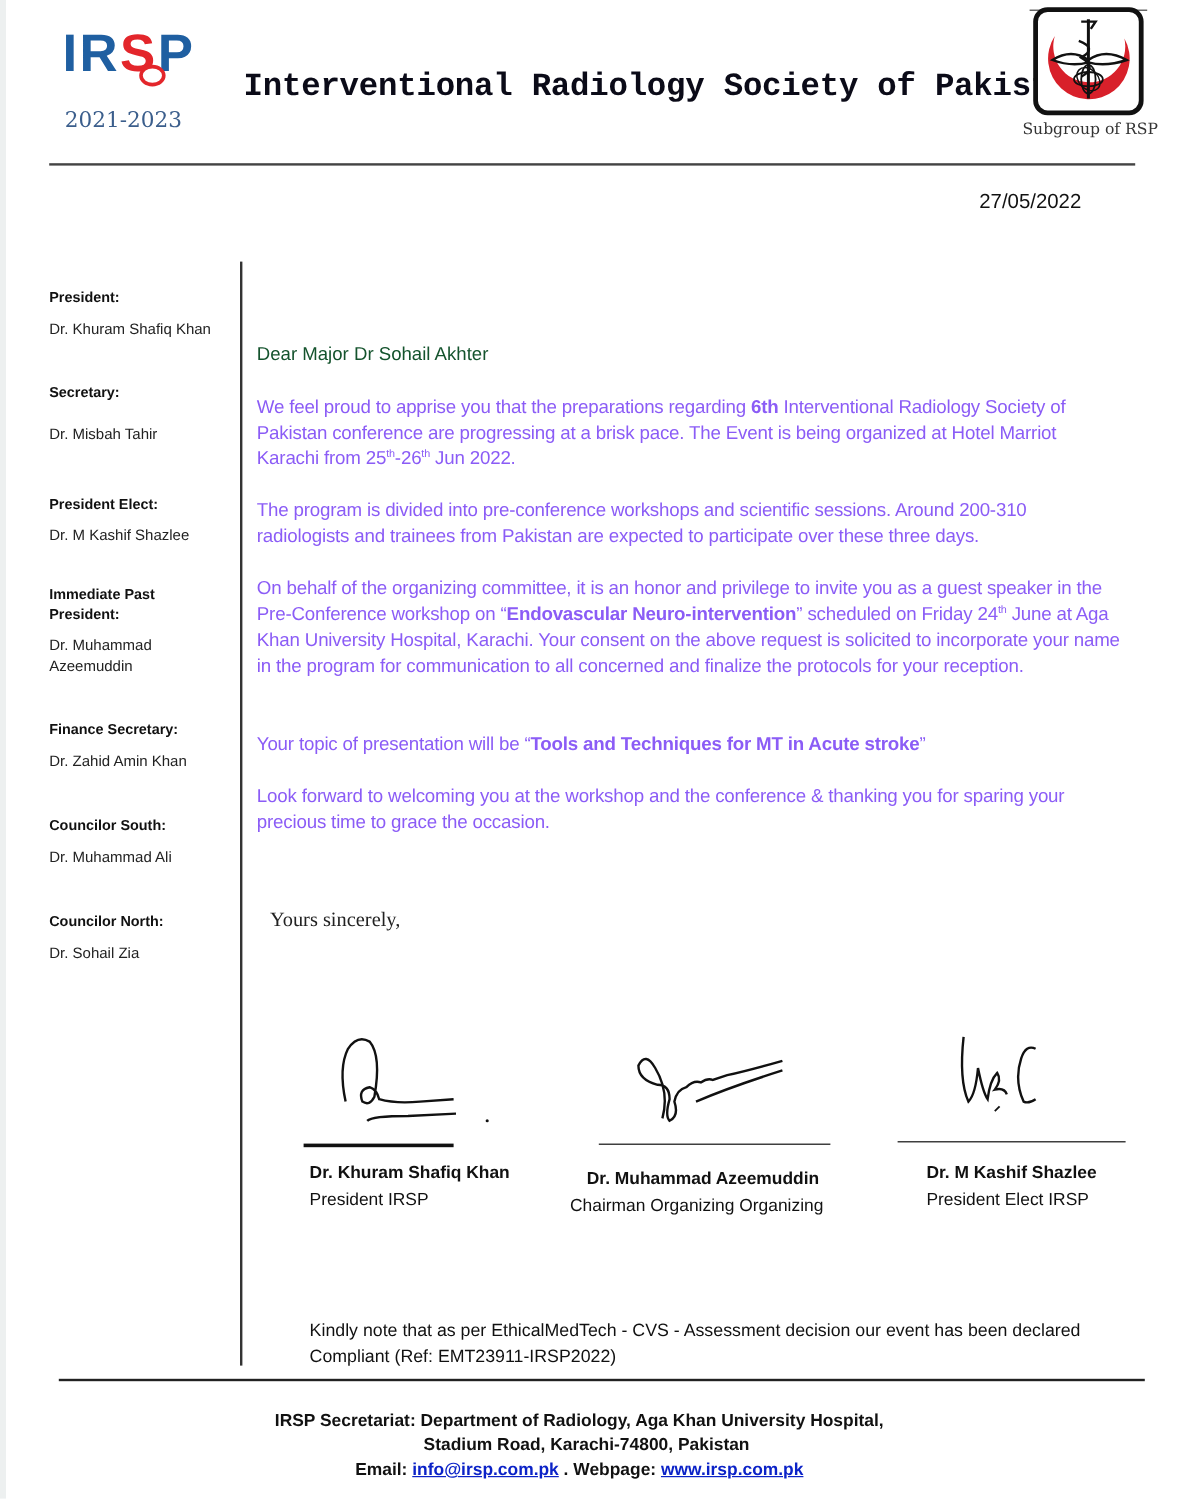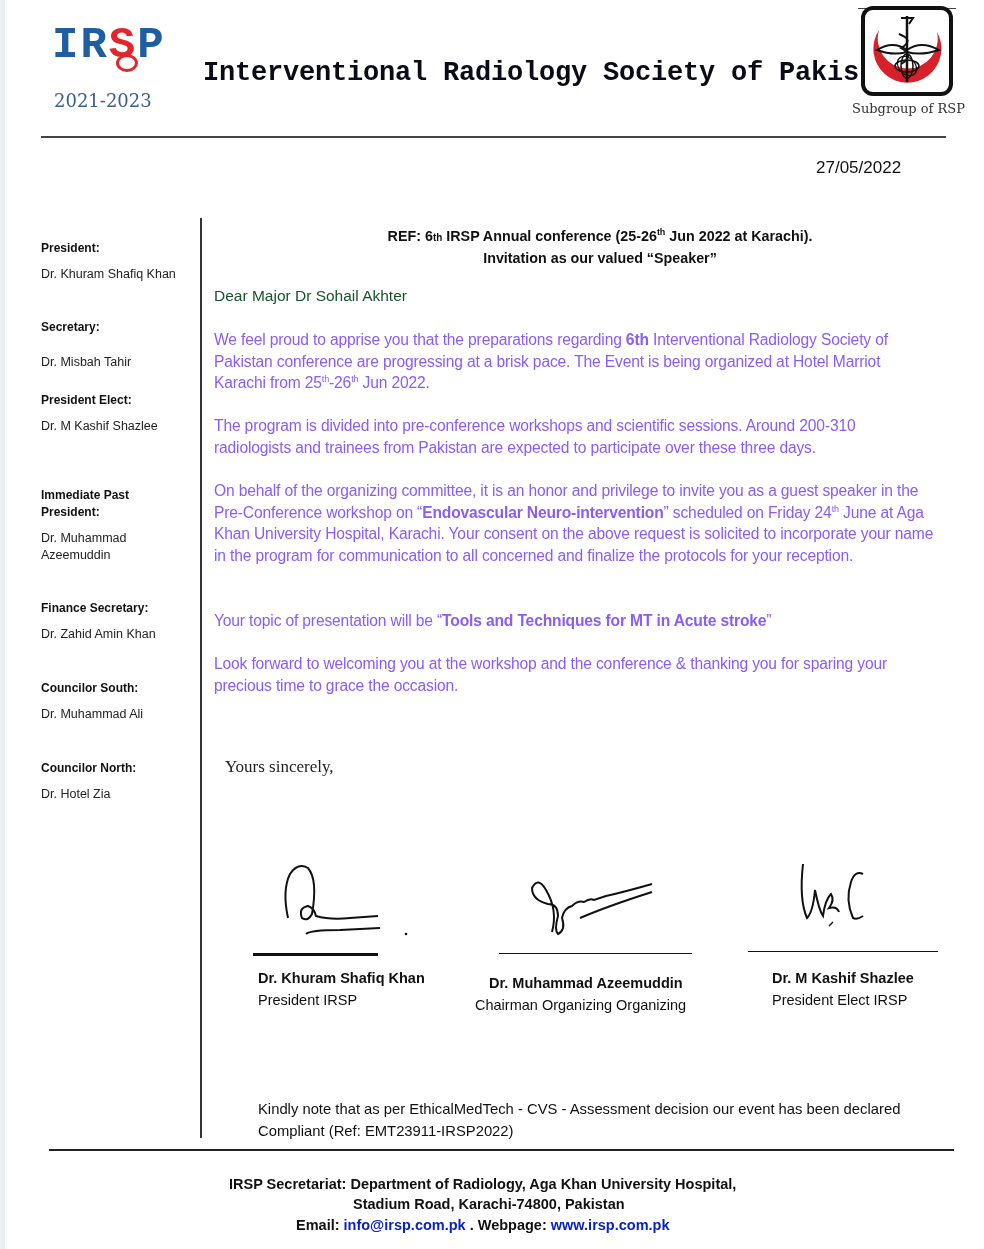--- a/index.html
+++ b/index.html
@@ -2,21 +2,21 @@
 <html><head>
   <meta charset="utf-8">
   <style>
     * { box-sizing: border-box; margin: 0; padding: 0; }
     html, body { width: 984px; height: 1249px; background: #ffffff; overflow: hidden; }
     body { position: relative; font-family: "Liberation Sans", sans-serif; color: #111; }
     .left-strip { position: absolute; left: 0; top: 0; width: 5px; height: 1249px; background: #edf0f0; }
 
     
     .logo { position: absolute; left: 52px; top: 18px; width: 150px; height: 70px; }
-    .logo-text { position: absolute; left: 0; top: 2px; font-family: Liberation Mono, monospace; font-weight: bold; font-size: 44px; letter-spacing: 2px; color: #1f5fa1; }
+    .logo-text { position: absolute; left: 0; top: 2px; font-family: Liberation Sans, sans-serif; font-weight: bold; font-size: 44px; letter-spacing: 2px; color: #1f5fa1; }
     .logo-text .red-s { color: #e3262b; }
     .logo-ball { position: absolute; left: 64px; top: 36px; width: 22px; height: 18px; border-radius: 50%; border: 3px solid #e3262b; background: #fff; }
     .years { position: absolute; left: 54px; top: 90px; font-family: "DejaVu Serif", serif; font-weight: normal; font-size: 18px; color: #3b5e8c; }
     .org-title { position: absolute; left: 203px; top: 48px; font-family: Liberation Mono, monospace; font-weight: bold; font-size: 27px; color: #0b0b18; letter-spacing: -0.2px; white-space: nowrap; margin-top: 10px; }
     .emblem { position: absolute; left: 858px; top: 4px; width: 100px; height: 98px; }
     .emblem-box { position: absolute; left: 3px; top: 2px; width: 92px; height: 90px; border: 4px solid #111; border-radius: 12px; background: #fff; }
     .emblem-frame-line { position: absolute; left: 0; top: 4px; width: 98px; height: 1px; background: #444; }
     .subgroup { position: absolute; left: 852px; top: 101px; font-family: "DejaVu Serif", serif; font-size: 13px; color: #333; white-space: nowrap; }
     .header-rule { position: absolute; left: 41px; top: 136px; width: 905px; height: 2px; background: #444; }
     .date { position: absolute; left: 816px; top: 158px; font-size: 17px; color: #111; text-align: center; }
@@ -42,21 +42,21 @@
     .sig-line { position: absolute; height: 1.5px; background: #111; }
     .sig-name { position: absolute; font-weight: bold; font-size: 14.5px; color: #111; white-space: nowrap; }
     .sig-title { position: absolute; font-size: 14.5px; color: #111; white-space: nowrap; }
 
     .note { position: absolute; left: 258px; top: 1099px; width: 680px; font-size: 14.8px; line-height: 21.5px; color: #111; }
     .footer-rule { position: absolute; left: 49px; top: 1149px; width: 905px; height: 1.5px; background: #222; }
     .footer { position: absolute; left: 200px; top: 1174px; width: 600px; font-weight: bold; font-size: 14.5px; line-height: 20.5px; color: #111; }
     .footer .l1 { position: absolute; left: 29px; top: 0; white-space: nowrap; }
     .footer .l2 { position: absolute; left: 153px; top: 20px; white-space: nowrap; }
     .footer .l3 { position: absolute; left: 96px; top: 41px; white-space: nowrap; }
-    .footer a { color: #0b22c7; }
+    .footer a { color: #0b22c7; text-decoration: underline; }
   </style>
 </head>
 <body>
 
 <div class="left-strip"></div>
 
 <div class="logo">
   <div class="logo-text"><span>IR</span><span class="red-s">S</span><span>P</span></div>
   <div class="logo-ball"></div>
 </div>
@@ -84,46 +84,44 @@
 
 <div class="sidebar">
   <div class="side-group" style="top:0">
     <div class="side-role">President:</div>
     <div class="side-name">Dr. Khuram Shafiq Khan</div>
   </div>
   <div class="side-group" style="top:79px">
     <div class="side-role">Secretary:</div>
     <div class="side-name" style="margin-top:18px">Dr. Misbah Tahir</div>
   </div>
-  <div class="side-group" style="top:152px">
+  <div class="side-group" style="top:172px">
     <div class="side-role">President Elect:</div>
     <div class="side-name">Dr. M Kashif Shazlee</div>
   </div>
   <div class="side-group" style="top:247px; width:110px">
     <div class="side-role">Immediate Past President:</div>
     <div class="side-name" style="width:100px">Dr. Muhammad Azeemuddin</div>
   </div>
   <div class="side-group" style="top:360px">
     <div class="side-role">Finance Secretary:</div>
     <div class="side-name">Dr. Zahid Amin Khan</div>
   </div>
   <div class="side-group" style="top:440px">
     <div class="side-role">Councilor South:</div>
     <div class="side-name">Dr. Muhammad Ali</div>
   </div>
   <div class="side-group" style="top:520px">
     <div class="side-role">Councilor North:</div>
-    <div class="side-name">Dr. Hotel Zia</div>
+    <div class="side-name">Dr. Sohail Zia</div>
   </div>
 </div>
 <div class="vdivider"></div>
 
 <div class="ref">
-  <div><span>REF: 6</span><span style="font-size:10px">th</span><span> IRSP Annual conference (25-26</span><sup>th</sup><span> Jun 2022 at Karachi).</span></div>
-  <div>Invitation as our valued “Speaker”</div>
 </div>
 
 <div class="salutation">Dear Major Dr Sohail Akhter</div>
 
 <div class="para" style="top:329px"><span> We feel proud to apprise you that the preparations regarding </span><b>6th</b><span> Interventional Radiology Society of Pakistan conference are progressing at a brisk pace. The Event is being organized at Hotel Marriot Karachi from 25</span><sup>th</sup><span>-26</span><sup>th</sup><span> Jun 2022.</span></div>
 
 <div class="para" style="top:415px"> The program is divided into pre-conference workshops and scientific sessions. Around 200-310 radiologists and trainees from Pakistan are expected to participate over these three days.</div>
 
 <div class="para" style="top:480px"><span> On behalf of the organizing committee, it is an honor and privilege to invite you as a guest speaker in the Pre-Conference workshop on “</span><b>Endovascular Neuro-intervention</b><span>” scheduled on Friday 24</span><sup>th</sup><span> June at Aga Khan University Hospital, Karachi. Your consent on the above request is solicited to incorporate your name in the program for communication to all concerned and finalize the protocols for your reception.</span></div>
 

